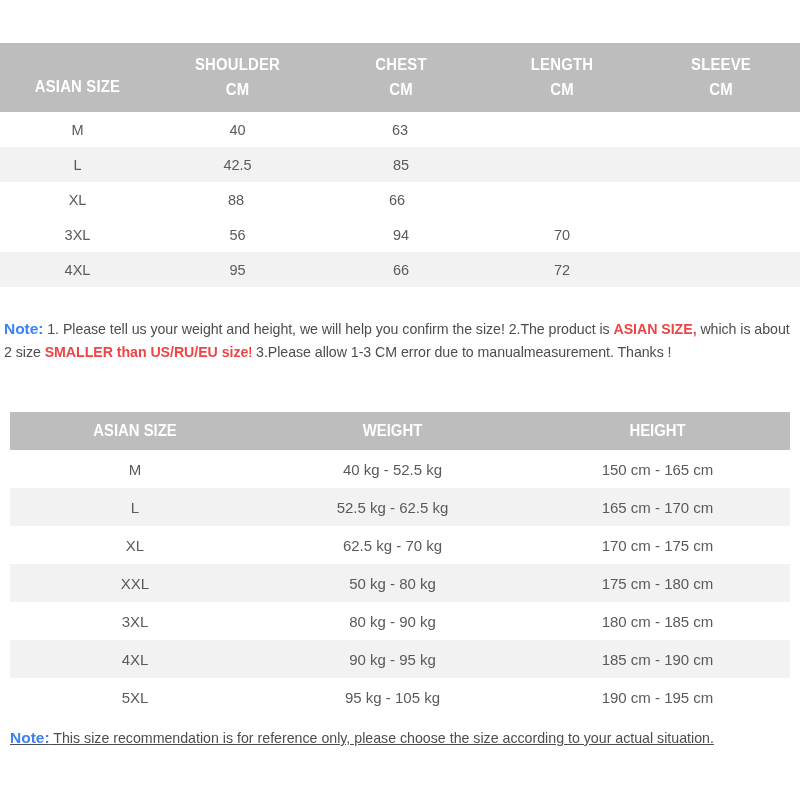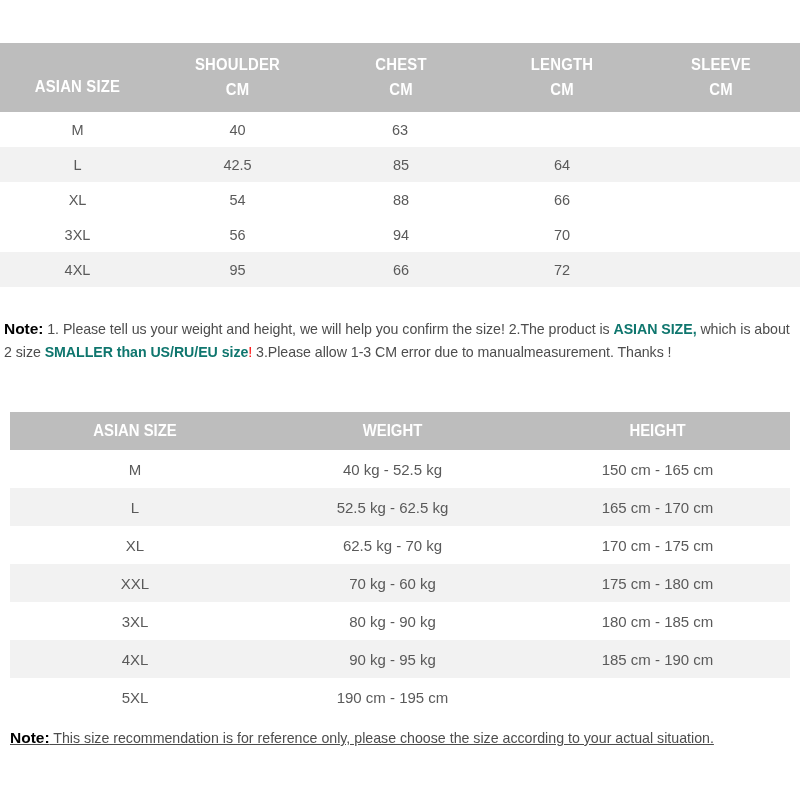--- a/index.html
+++ b/index.html
@@ -75,26 +75,26 @@
     position: absolute;
     left: 4px;
     top: 318px;
     width: 794px;
     font-size: 14.2px;
     line-height: 22.5px;
     color: #4d4d4d;
     letter-spacing: -0.05px;
   }
   .note-label {
-    color: #000000;
+    color: #3b82f6;
     font-weight: bold;
     font-size: 15.5px;
   }
   .red-em {
-    color: #0f766e;
+    color: #ef4444;
     font-weight: bold;
   }
   .red-plain {
     color: #ff0000;
   }
 
   
   .chart-two {
     position: absolute;
     left: 10px;
@@ -176,26 +176,24 @@
     <div class="row">
       <div class="cell c1-size">M</div>
       <div class="cell c1-should">40</div>
       <div class="cell c1-length">63</div>
       <div class="cell c1-sleeve"></div>
     </div>
     <div class="row alt">
       <div class="cell c1-size">L</div>
       <div class="cell c1-should">42.5</div>
       <div class="cell c1-chest">85</div>
-      <div class="cell c1-length">64</div>
       <div class="cell c1-sleeve"></div>
     </div>
     <div class="row">
       <div class="cell c1-size">XL</div>
-      <div class="cell c1-should">54</div>
       <div class="cell c1-chest">88</div>
       <div class="cell c1-length">66</div>
       <div class="cell c1-sleeve"></div>
     </div>
     <div class="row">
       <div class="cell c1-size">3XL</div>
       <div class="cell c1-should">56</div>
       <div class="cell c1-chest">94</div>
       <div class="cell c1-length">70</div>
       <div class="cell c1-sleeve"></div>
@@ -231,35 +229,36 @@
       <div class="cell c2-weight">52.5 kg - 62.5 kg</div>
       <div class="cell c2-height">165 cm - 170 cm</div>
     </div>
     <div class="row">
       <div class="cell c2-size">XL</div>
       <div class="cell c2-weight">62.5 kg - 70 kg</div>
       <div class="cell c2-height">170 cm - 175 cm</div>
     </div>
     <div class="row alt">
       <div class="cell c2-size">XXL</div>
-      <div class="cell c2-weight">70 kg - 60 kg</div>
+      <div class="cell c2-weight">50 kg - 80 kg</div>
       <div class="cell c2-height">175 cm - 180 cm</div>
     </div>
     <div class="row">
       <div class="cell c2-size">3XL</div>
       <div class="cell c2-weight">80 kg - 90 kg</div>
       <div class="cell c2-height">180 cm - 185 cm</div>
     </div>
     <div class="row alt">
       <div class="cell c2-size">4XL</div>
       <div class="cell c2-weight">90 kg - 95 kg</div>
       <div class="cell c2-height">185 cm - 190 cm</div>
     </div>
     <div class="row">
       <div class="cell c2-size">5XL</div>
+      <div class="cell c2-weight">95 kg - 105 kg</div>
       <div class="cell c2-height">190 cm - 195 cm</div>
     </div>
   </div>
 
   <div class="note-two">
     <span class="note-label">Note:</span><span> This size recommendation is for reference only, please choose the size according to your actual situation.</span>
   </div>
 
 </div>
 

